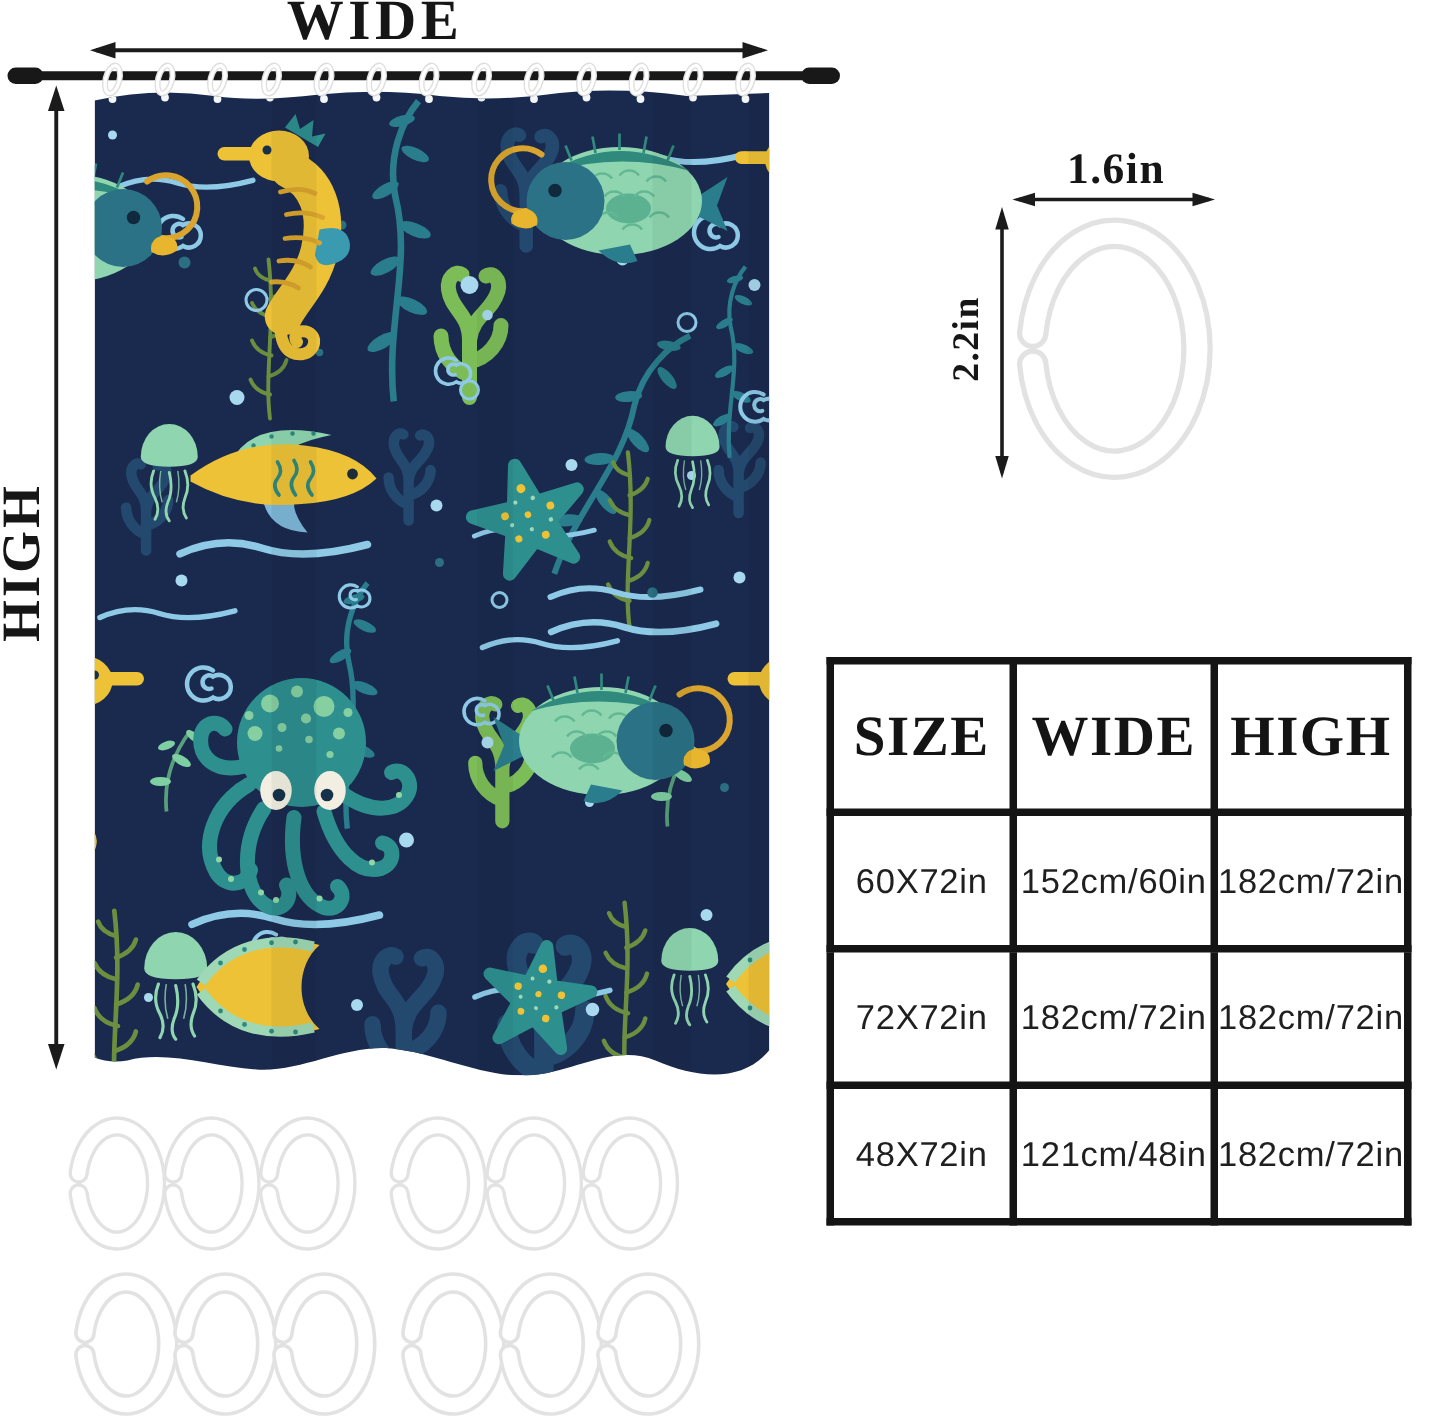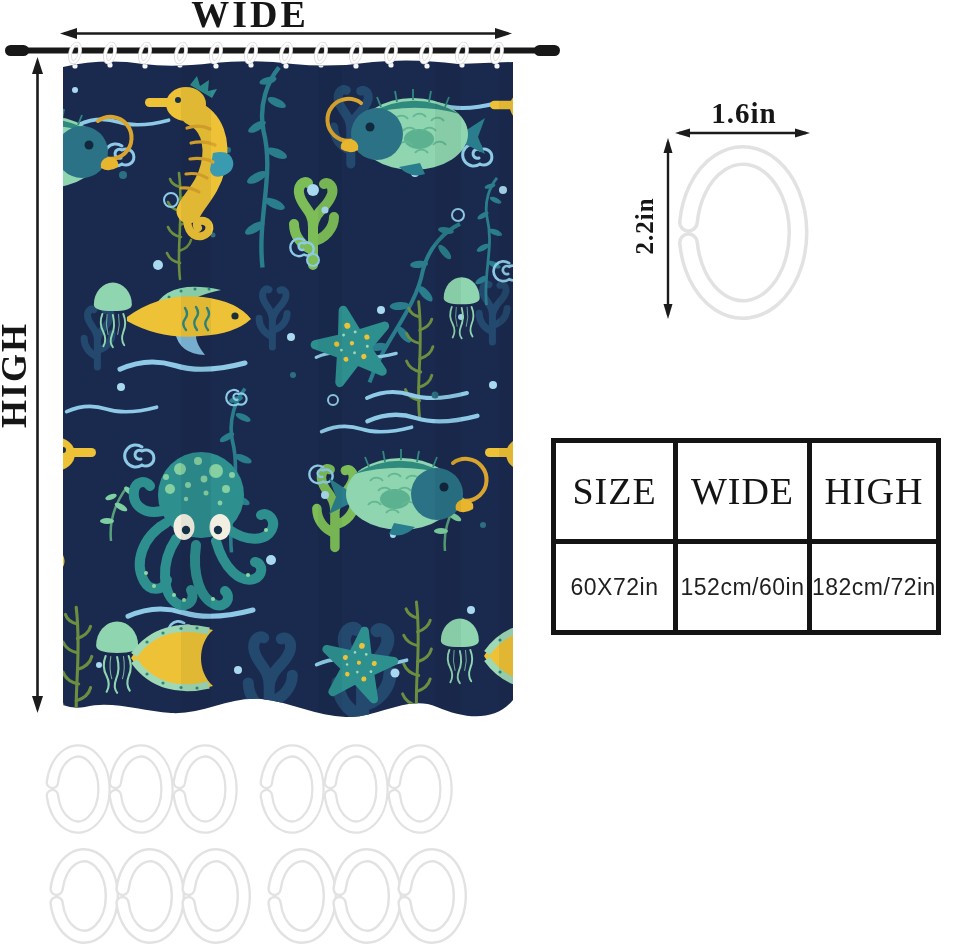--- a/index.html
+++ b/index.html
@@ -16,21 +16,21 @@
   .high-label{left:-46px;top:355px;width:120px;height:40px;font-size:36px;letter-spacing:2px;
               transform:rotate(-90deg);line-height:40px;}
   .ring-w-label{left:684px;top:97px;width:120px;font-size:29px;letter-spacing:1px;}
   .ring-h-label{left:600px;top:211px;width:90px;height:30px;font-size:25px;letter-spacing:1px;
                 transform:rotate(-90deg);line-height:30px;}
 
   
   .size-table{position:absolute;left:551px;top:438px;border-collapse:collapse;background:#ffffff;
               table-layout:fixed;}
   .size-table th,.size-table td{border:5px solid #141414;text-align:center;vertical-align:middle;padding:0;}
-  .size-table th{height:96px;font-family:"Liberation Serif",serif;font-weight:normal;
+  .size-table th{height:96px;font-family:"Liberation Serif",serif;font-weight:bold;
                  font-size:38px;letter-spacing:1px;color:#141414;}
   .size-table td{height:86px;font-family:"Liberation Sans",sans-serif;
                  font-size:23px;color:#1f1f1f;letter-spacing:0.5px;}
   .col-size{width:117px;} .col-wide{width:129px;} .col-high{width:123px;}
 
   
   .navy{fill:#1a2a4f}
   .yl{fill:#eec236}
   .tl{fill:#2e8f8f}
   .mint{fill:#8fd6b0}
@@ -469,16 +469,26 @@
         <th class="col-wide">WIDE</th>
         <th class="col-high">HIGH</th>
       </tr>
     </thead>
     <tbody>
       <tr>
         <td>60X72in</td>
         <td>152cm/60in</td>
         <td>182cm/72in</td>
       </tr>
+      <tr>
+        <td>72X72in</td>
+        <td>182cm/72in</td>
+        <td>182cm/72in</td>
+      </tr>
+      <tr>
+        <td>48X72in</td>
+        <td>121cm/48in</td>
+        <td>182cm/72in</td>
+      </tr>
     </tbody>
   </table>
 
 </div>
 
 </body></html>

